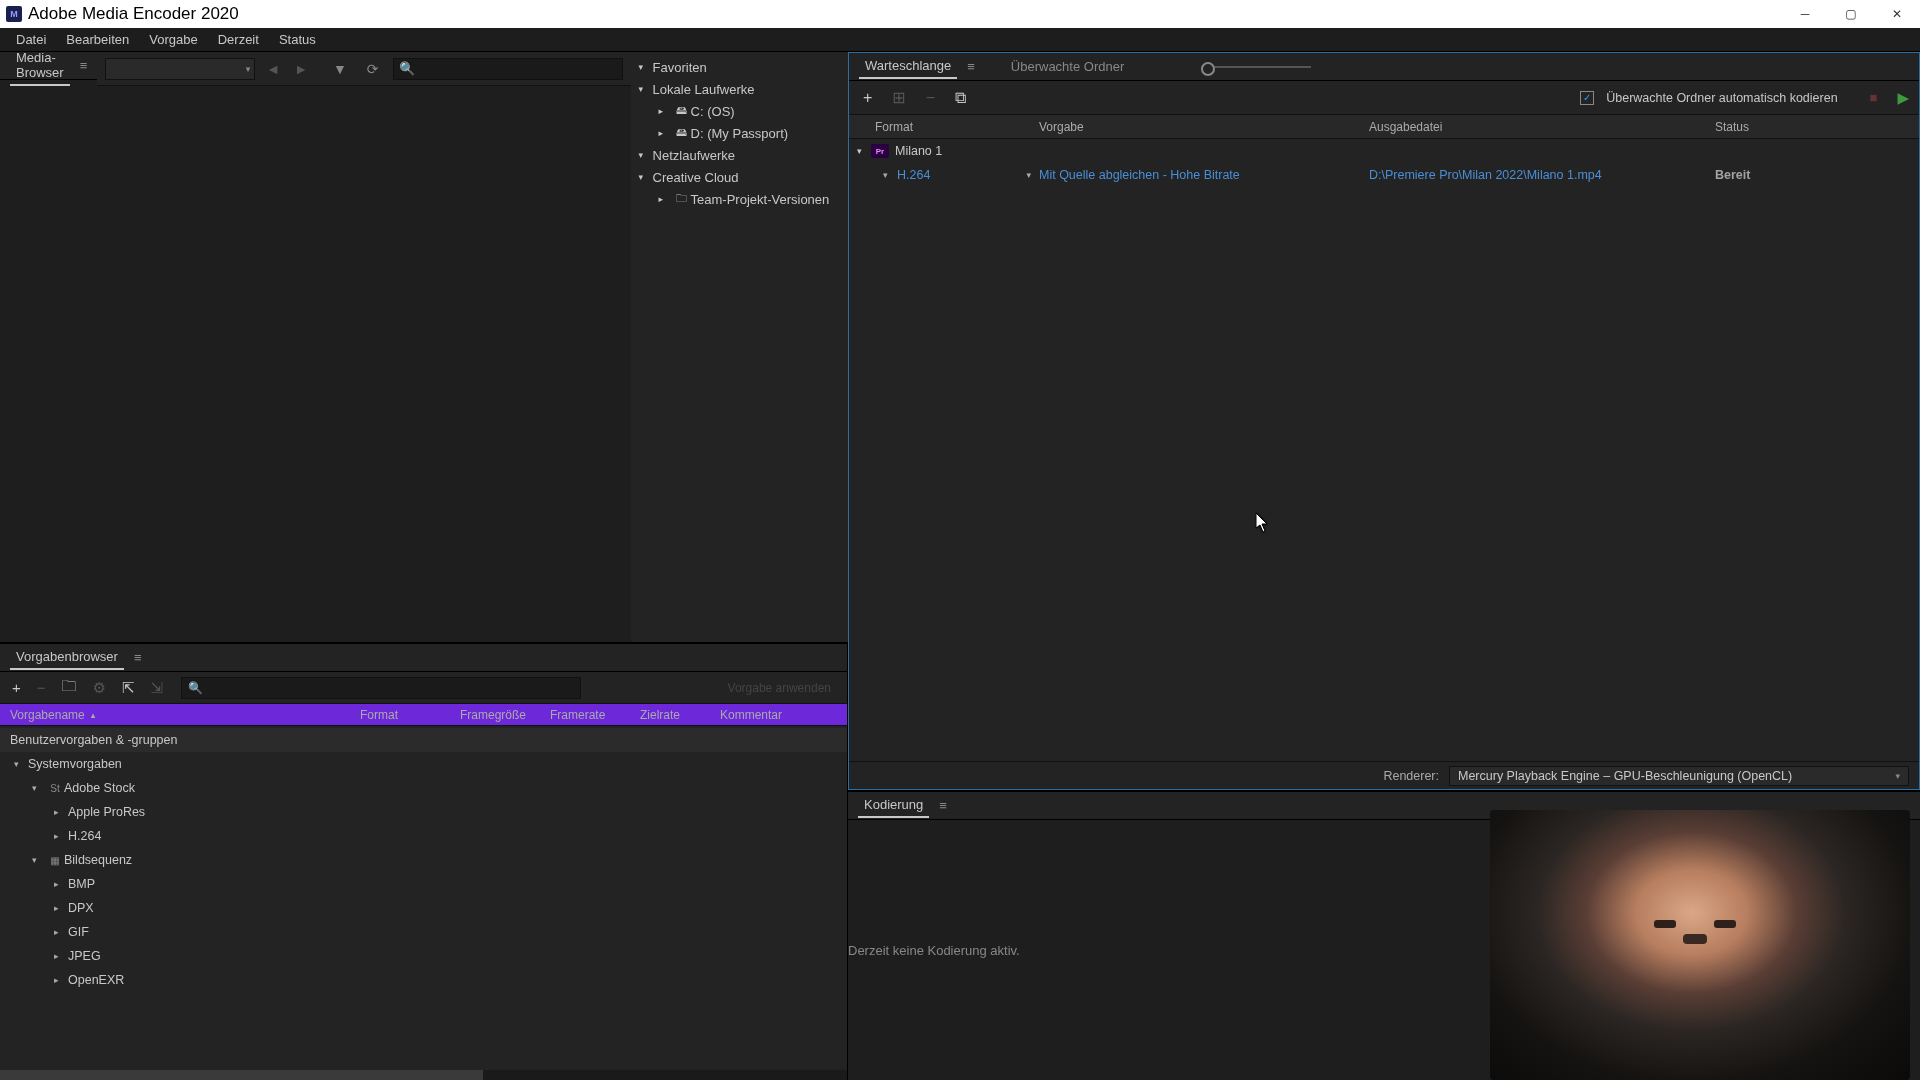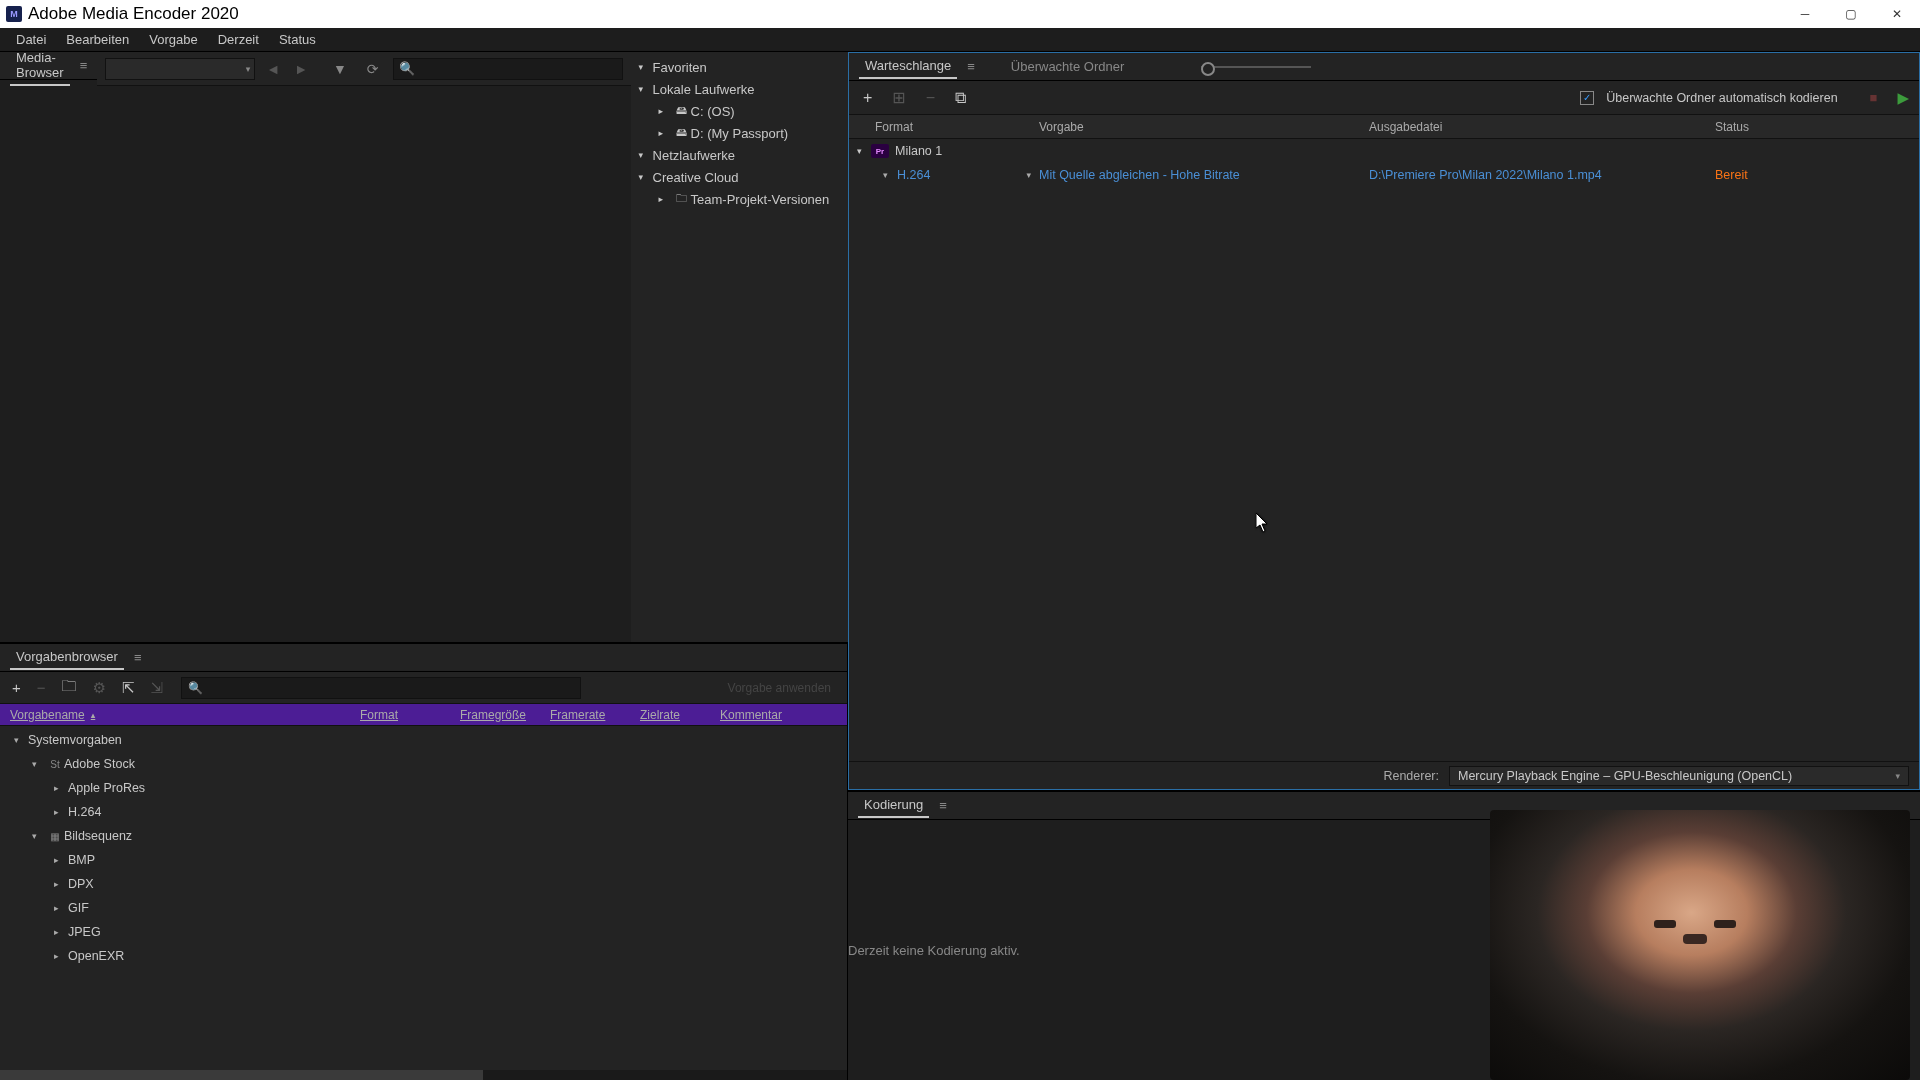--- a/index.html
+++ b/index.html
@@ -50,21 +50,21 @@
 .mb-footer .slider { width:110px; height:2px; background:#555; position:relative; margin-left:10px; }
 .mb-footer .slider::before { content:""; position:absolute; left:0; top:-4px; width:10px; height:10px; border:2px solid #888; border-radius:50%; background:#232323; }
 
 
 .preset-browser { flex:1; background:#1e1e1e; display:flex; flex-direction:column; border-top:2px solid #000; }
 .pb-toolbar { height:32px; background:#232323; display:flex; align-items:center; padding:0 8px; gap:8px; border-bottom:1px solid #111; }
 .pb-toolbar .tb-btn { color:#c8c8c8; font-size:15px; padding:0 4px; }
 .pb-toolbar .tb-btn.disabled { color:#555; }
 .pb-toolbar .search { width:400px; height:22px; background:#1a1a1a; border:1px solid #111; margin-left:6px; display:flex; align-items:center; padding-left:6px; }
 .pb-toolbar .apply-btn { margin-left:auto; color:#444; font-size:12px; padding:3px 8px; }
-.pb-headers { height:22px; background:#4c1d95; display:flex; align-items:center; font-size:12px; color:#aaa; border-bottom:1px solid #111;text-decoration:underline; }
+.pb-headers { height:22px; background:#6d28d9; display:flex; align-items:center; font-size:12px; color:#aaa; border-bottom:1px solid #111; }
 .pb-headers .col { padding-left:10px; }
 .pb-headers .col.name { width:350px; display:flex; align-items:center; gap:6px; }
 .pb-headers .sort-up { font-size:9px; }
 .pb-tree { flex:1; overflow:auto; background:#232323; padding:2px 0; }
 .pb-item { display:flex; align-items:center; height:24px; font-size:12.5px; }
 .pb-item.group-user { background:#2b2b2b; padding-left:10px; font-weight:500; }
 .pb-item.group-sys { padding-left:14px; font-weight:500; }
 .pb-item.cat { padding-left:32px; font-weight:500; }
 .pb-item.sub { padding-left:54px; }
 .pb-item .chev { width:14px; font-size:9px; color:#aaa; }
@@ -91,21 +91,21 @@
 .q-job { height:24px; display:flex; align-items:center; font-size:12.5px; padding-left:8px; }
 .q-job .chev { width:14px; font-size:9px; }
 .q-job .pr-icon { width:18px; height:14px; background:#2a0040; color:#e589ff; font-size:8px; font-weight:bold; display:flex; align-items:center; justify-content:center; border-radius:2px; margin-right:6px; }
 .q-output { height:24px; display:flex; align-items:center; font-size:12.5px; }
 .q-output .col-format { width:190px; padding-left:34px; display:flex; align-items:center; color:#4a8fd6; }
 .q-output .col-format .chev { width:14px; font-size:9px; color:#aaa; }
 .q-output .col-format .val { flex:1; }
 .q-output .col-format .dd { color:#aaa; font-size:9px; margin-right:8px; }
 .q-output .col-preset { width:330px; color:#4a8fd6; }
 .q-output .col-output { width:346px; color:#4a8fd6; }
-.q-output .col-status { flex:1; color:#f97316; }
+.q-output .col-status { flex:1; color:#a3a3a3;font-weight:bold; }
 .renderer-bar { height:28px; background:#232323; border-top:1px solid #111; display:flex; align-items:center; justify-content:flex-end; padding-right:10px; gap:10px; font-size:12.5px; }
 .renderer-bar .label { color:#aaa; }
 .renderer-bar .select { width:460px; height:20px; background:#2a2a2a; border:1px solid #111; display:flex; align-items:center; padding:0 8px; justify-content:space-between; }
 .renderer-bar .select .dd { font-size:9px; color:#888; }
 
 
 .encoding-panel { height:290px; background:#1e1e1e; border-top:2px solid #000; display:flex; flex-direction:column; position:relative; }
 .enc-body { flex:1; display:flex; align-items:center; justify-content:flex-start; color:#888; font-size:13px; }
 
 
@@ -224,20 +224,23 @@
             <span>Vorgabename</span>
             <span class="sort-up">▴</span>
           </div>
         <div class="col" style="width:100px">Format</div>
         <div class="col" style="width:90px">Framegröße</div>
         <div class="col" style="width:90px">Framerate</div>
         <div class="col" style="width:80px">Zielrate</div>
         <div class="col" style="flex:1">Kommentar</div>
       </div>
       <div class="pb-tree">
+        <div class="pb-item group-user">
+            <span>Benutzervorgaben &amp; -gruppen</span>
+          </div>
         <div class="pb-item group-sys">
             <span class="chev">▾</span>
             <span>Systemvorgaben</span>
           </div>
         <div class="pb-item cat">
             <span class="chev">▾</span>
             <span class="icon">St</span>
             <span>Adobe Stock</span>
           </div>
         <div class="pb-item sub">

